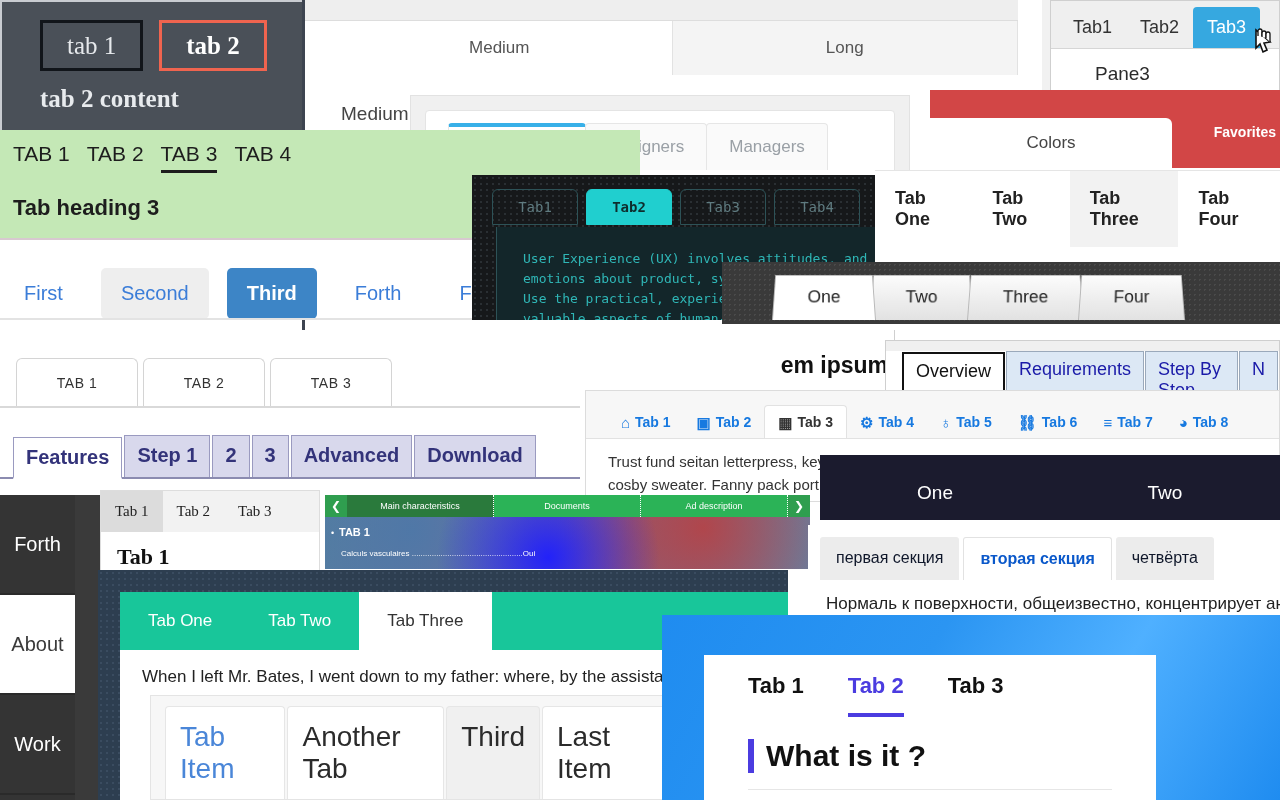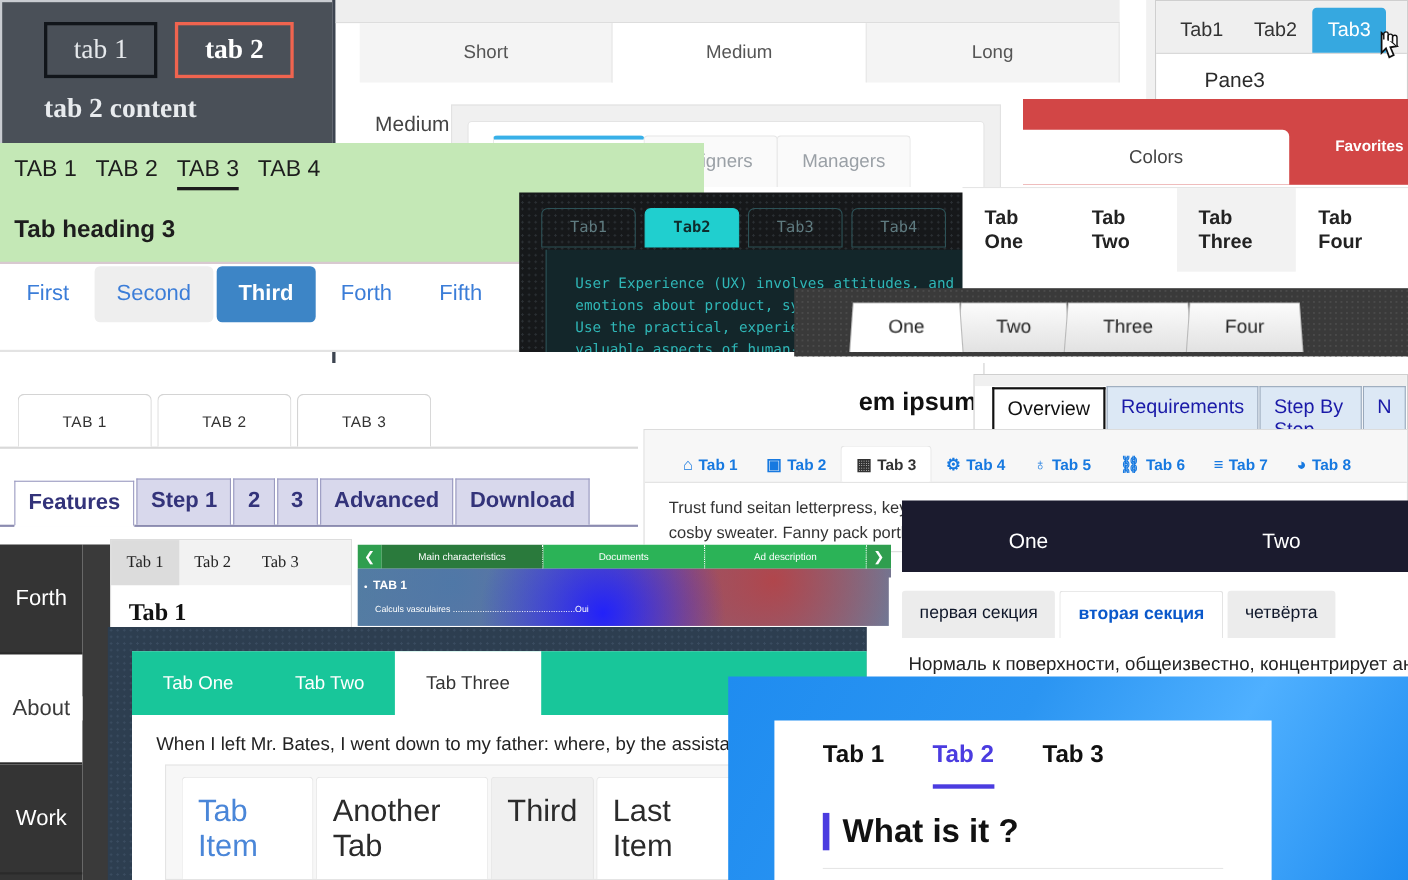--- a/index.html
+++ b/index.html
@@ -62,21 +62,21 @@
   
   #p-green{left:0;top:130px;width:640px;height:110px;background:#c4e8b6;
     border-bottom:2px solid #d8c9d0;}
   #p-green .tabs{display:flex;gap:17px;padding:12px 0 0 13px;}
   #p-green .t{font-size:21px;color:#1d1d1d;padding-bottom:4px;}
   #p-green .t.active{border-bottom:3px solid #1d1d1d;}
   #p-green .head{padding:22px 0 0 13px;font-size:22px;font-weight:bold;color:#1d1d1d;}
 
   
   #p-pills{left:0;top:240px;width:480px;height:80px;background:#ffffff;border-bottom:2px solid #e3e3e3;}
-  #p-pills .row{display:flex;align-items:flex-start;gap:3px;padding:2px 0 0 4px;}
+  #p-pills .row{display:flex;align-items:flex-start;gap:18px;padding:28px 0 0 4px;}
   #p-pills .t{padding:14px 20px;font-size:20px;color:#3b7dd8;border-radius:5px;}
   #p-pills .t.hover{background:#eeeeee;}
   #p-pills .t.active{background:#3d85c6;color:#ffffff;font-weight:bold;}
 
   
   #p-cyan{left:472px;top:175px;width:448px;height:145px;background:#16181a;
     background-image:radial-gradient(#2a2f33 1px, transparent 1px);background-size:6px 6px;}
   #p-cyan .tabs{display:flex;gap:8px;padding:14px 0 0 20px;}
   #p-cyan .t{width:84px;text-align:center;padding:9px 0;font-size:14px;color:#5f7b80;
     border:1px solid #2d5257;border-radius:6px 6px 0 0;font-family:"DejaVu Sans Mono", monospace;}
@@ -235,21 +235,20 @@
       <div class="tb active">tab 2</div>
     </div>
     <div class="content">tab 2 content</div>
   </div>
 </div>
 <div id="dark-boxed-left-strip"></div>
 
 <div class="panel" id="p-sml">
   <div class="topbar"></div>
   <div class="tabs">
-    <div class="t">Short</div>
     <div class="t active">Medium</div>
     <div class="t">Long</div>
   </div>
   <div class="sec">Medium Section</div>
 </div>
 
 <div class="panel" id="p-ddm">
   <div class="card">
     <div class="tabs">
       <div class="t active">Developers</div>

